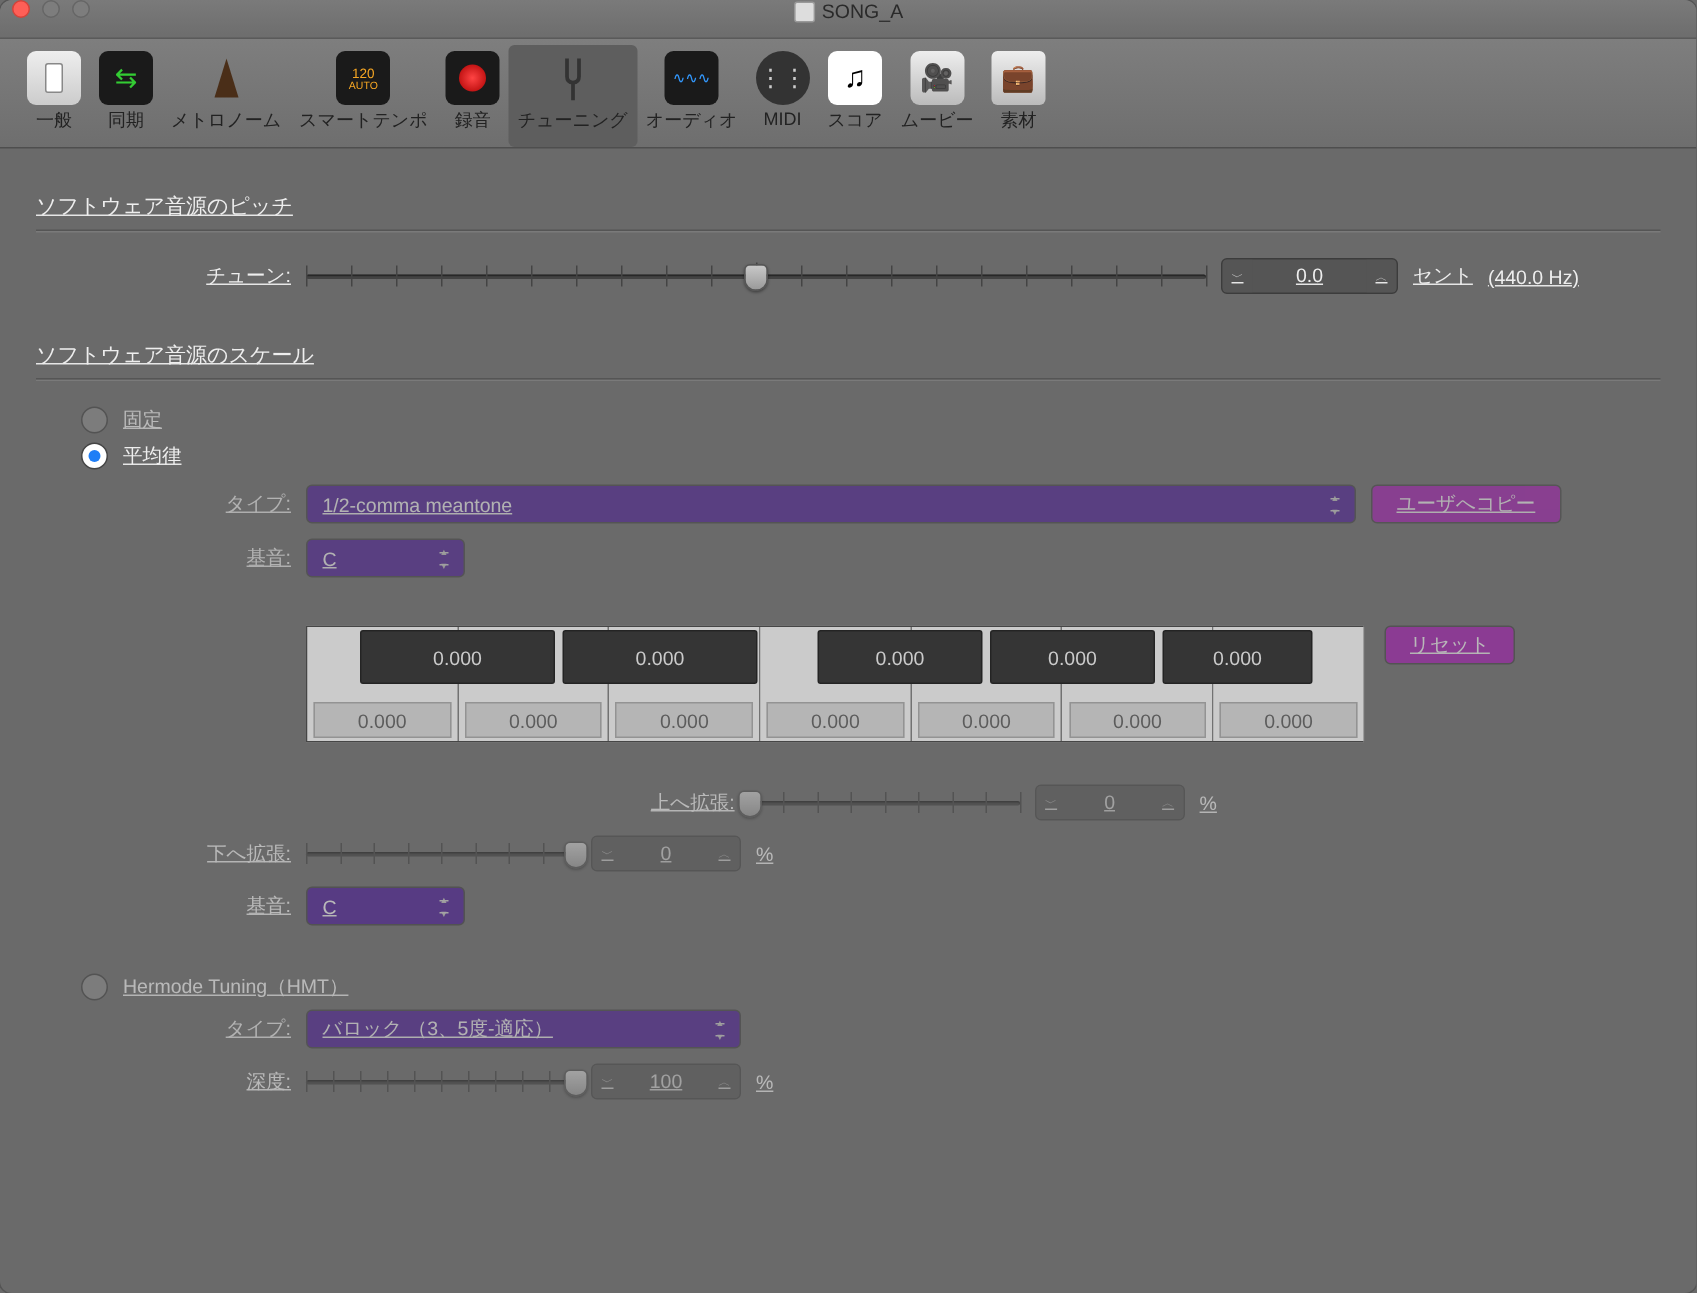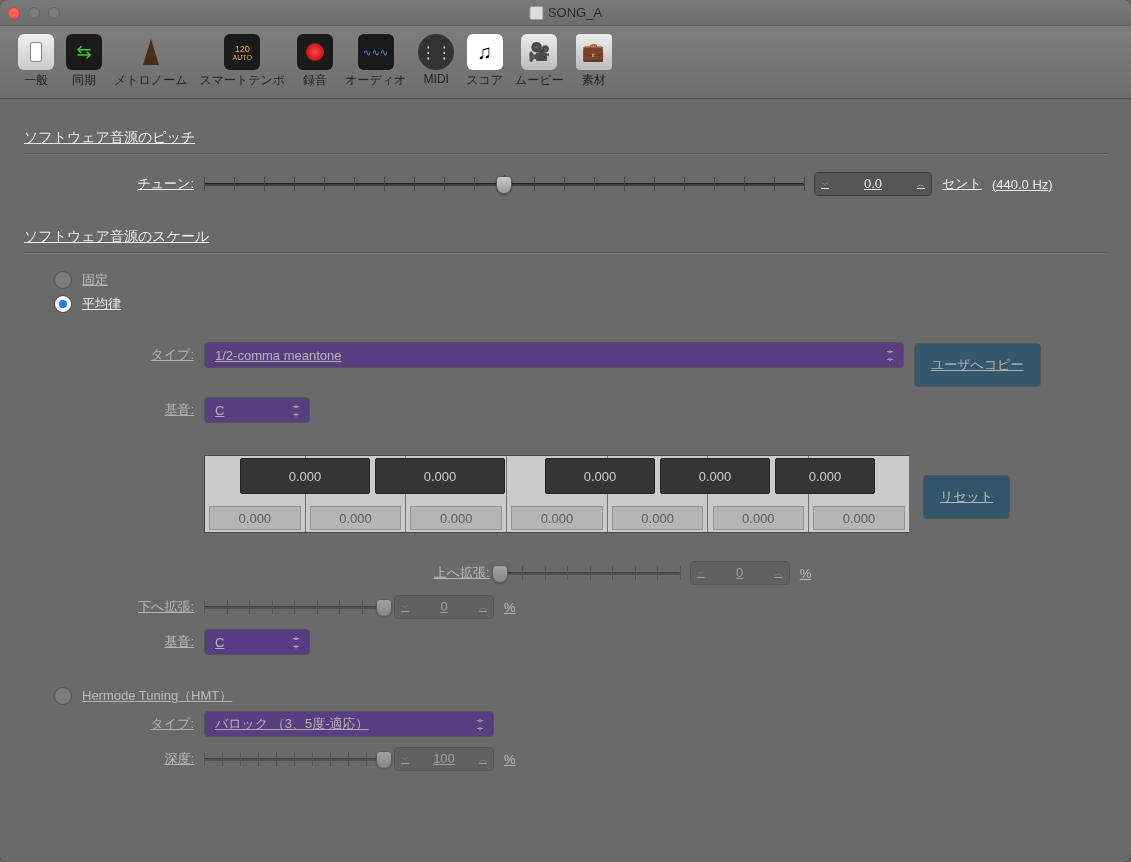--- a/index.html
+++ b/index.html
@@ -1,18 +1,18 @@
 <!DOCTYPE html>
 <html><head>
 <meta charset="utf-8">
 <style>
   * { box-sizing: border-box; margin: 0; padding: 0; font-family: -apple-system, "Helvetica Neue", Arial, sans-serif; }
   body { background: #6a6a6a; width: 1131px; height: 862px; overflow: hidden; color: #e0e0e0; font-size: 13px; }
   .window { background: #6a6a6a; width: 1131px; height: 862px; border-radius: 8px; overflow: hidden; box-shadow: 0 0 0 1px rgba(0,0,0,0.2); }
-  .titlebar { height: 26px; background: linear-gradient(#7a7a7a,#6d6d6d); display: flex; align-items: center; padding: 0 8px; border-bottom: 1px solid #5a5a5a; position: relative; }
+  .titlebar { height: 26px; background: linear-gradient(#7a7a7a,#6d6d6d); display: flex; align-items: flex-start; padding: 0 8px; border-bottom: 1px solid #5a5a5a; position: relative; }
   .traffic { display: flex; gap: 8px; }
   .dot { width: 12px; height: 12px; border-radius: 50%; }
   .dot.red { background: #ff5f57; border: 0.5px solid #d4433a; }
   .dot.grey { background: #7d7d7d; border: 0.5px solid #666; }
   .title { position: absolute; left: 50%; transform: translateX(-50%); color: #2a2a2a; font-size: 13px; display: flex; align-items: center; gap: 5px;}
   .title-icon { width:14px; height:14px; background:#ddd; border:1px solid #999; border-radius:2px; display:inline-block;}
   .toolbar { height: 73px; background: linear-gradient(#7e7e7e,#6e6e6e); border-bottom: 1px solid #4e4e4e; display: flex; padding: 4px 12px 0 12px; }
   .tool { display: flex; flex-direction: column; align-items: center; padding: 4px 6px 2px 6px; border-radius: 4px; cursor: default; }
   .tool.selected { background: #5e5e5e; }
   .tool .icon { width: 36px; height: 36px; border-radius: 6px; display:flex; align-items:center; justify-content:center; font-size:18px; margin-bottom:2px; }
@@ -36,21 +36,21 @@
   .radio.on { background:#fff; }
   .radio.on::after { content:""; width:8px; height:8px; border-radius:50%; background:#1f7ef6; }
   .radio-row { display:flex; align-items:center; padding-left:30px; margin-bottom:6px; }
   .radio-row .rl { color:#eee; }
   .select { height:26px; background:#4c1d95; border:1px solid #434343; border-radius:4px; display:flex; align-items:center; padding:0 22px 0 10px; position:relative; color:#eee; font-size:13px;}
   .select::after { content:""; position:absolute; right:6px; top:4px; bottom:4px; width:14px; background:
     linear-gradient(#ccc,#ccc) center 4px/6px 1px no-repeat,
     linear-gradient(#ccc,#ccc) center 12px/6px 1px no-repeat; }
   .select .chev { position:absolute; right:6px; top:0; bottom:0; width:14px; display:flex; flex-direction:column; align-items:center; justify-content:center; gap:1px; font-size:7px; color:#bbb;}
   .select.dim, .btn.dim { opacity:0.6; }
-  .btn { height:44px; background:#0c4a6e; border:1px solid #454545; border-radius:4px; padding:0 16px; display:flex; align-items:center; color:#eee; font-size:13px;margin-top:20px;}
+  .btn { height:26px; background:#a21caf; border:1px solid #454545; border-radius:4px; padding:0 16px; display:flex; align-items:center; color:#eee; font-size:13px;}
   .keyboard { width:705px; height:78px; background:#fff; border:1px solid #333; position:relative; margin-left:0;}
   .whitekey { position:absolute; top:0; bottom:0; border-right:1px solid #777; background:#fff; }
   .whitekey:last-child { border-right:none;}
   .wbox { position:absolute; left:4px; right:4px; bottom:2px; height:24px; background:#ddd; border:1px solid #aaa; display:flex; align-items:center; justify-content:center; font-size:13px; color:#555;}
   .blackkey { position:absolute; top:2px; height:36px; background:#1a1a1a; border:1px solid #000; border-radius:2px; display:flex; align-items:center; justify-content:center; color:#fff; font-size:13px;}
   .sec-gap { height: 22px; }
   .stepper .ar { font-size:8px; color:#bbb;}
 </style>
 </head>
 <body>
@@ -90,20 +90,28 @@
     </div>
     <div class="tool">
       <div class="icon" style="background:#1a1a1a;color:#f6a623;font-size:9px;flex-direction:column;">120<span style="font-size:7px;">AUTO</span></div>
       <div class="lbl">スマートテンポ</div>
     </div>
     <div class="tool">
       <div class="icon" style="background:#1a1a1a;">
           <span style="width:18px;height:18px;border-radius:50%;background:radial-gradient(#f44,#a00);display:inline-block;"></span>
         </div>
       <div class="lbl">録音</div>
+    </div>
+    <div class="tool selected">
+      <div class="icon">
+          <svg width="20" height="30">
+            <path d="M6 2 L6 14 Q6 18 10 18 Q14 18 14 14 L14 2 M10 18 L10 30" stroke="#333" stroke-width="2.5" fill="none"></path>
+          </svg>
+        </div>
+      <div class="lbl">チューニング</div>
     </div>
     <div class="tool">
       <div class="icon" style="background:#1a1a1a;color:#39f;font-size:10px;">∿∿∿</div>
       <div class="lbl">オーディオ</div>
     </div>
     <div class="tool">
       <div class="icon" style="background:#333;border-radius:50%;">
           <span style="color:#ccc;font-size:16px;">⋮⋮</span>
         </div>
       <div class="lbl">MIDI</div>

